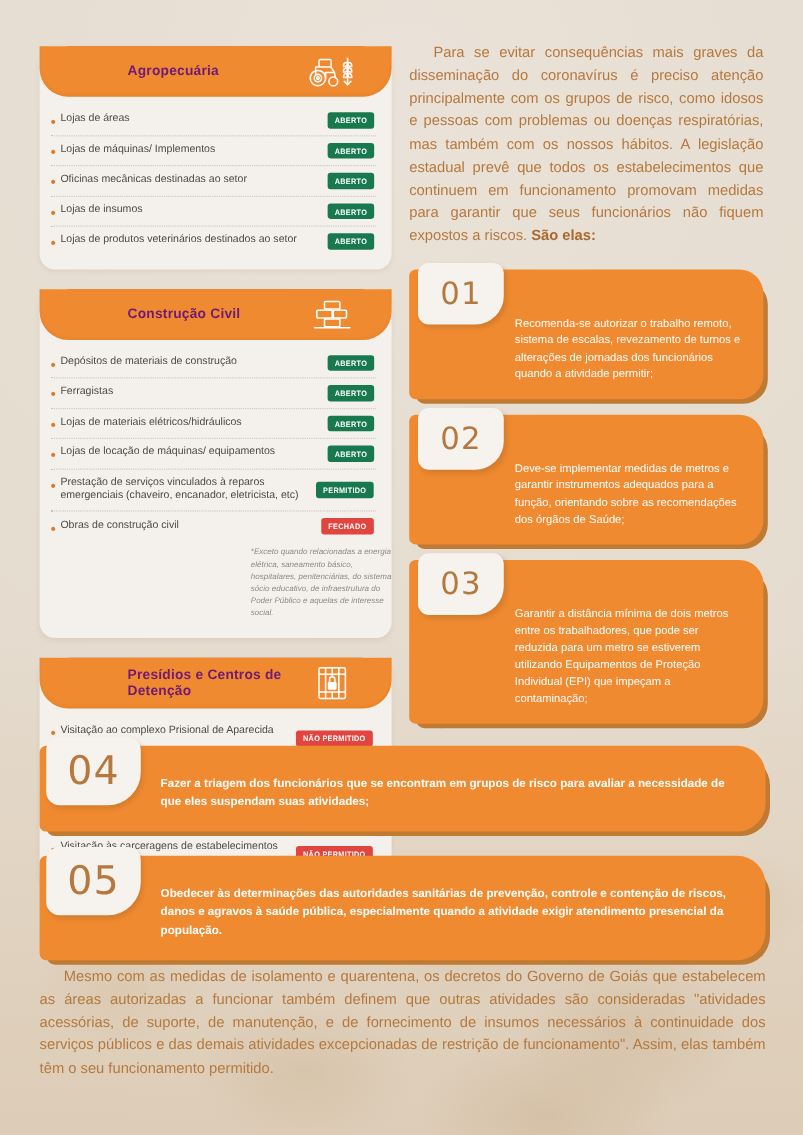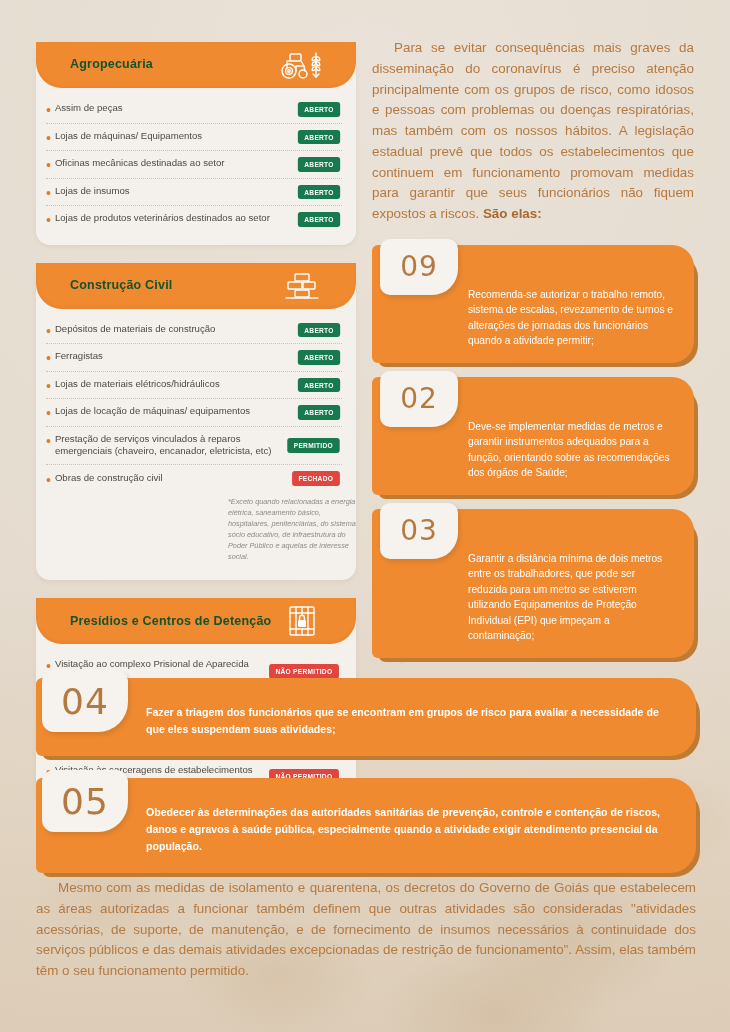--- a/index.html
+++ b/index.html
@@ -94,25 +94,25 @@
   }
   .head-tab::after {
     content: "";
     position: absolute;
     left: 0; right: 0; top: 0; height: 46px;
     border-radius: 0 0 26px 26px;
     box-shadow: inset 0 -2px 3px rgba(150,90,30,.10);
     pointer-events: none;
   }
   .head-title {
-    color: #14532d;
+    color: #701a75;
     font-size: 12.5px;
     font-weight: bold;
     line-height: 1.25;
-    padding-left: 34px;
+    padding-left: 80px;
     flex: 1;
     letter-spacing: .2px;
   }
   .head-icon {
     width: 56px;
     margin-right: 26px;
     display: flex;
     align-items: center;
     justify-content: center;
   }
@@ -293,28 +293,28 @@
               <path d="M38 17 C41 16.5 42 18 41.7 20.5 C39.4 20.8 38 19.6 38 17Z"></path>
               <path d="M35 24 L38 27 L41 24"></path>
             </svg>
           </div>
         </div>
       </div>
       <div class="rows">
         <div class="row">
           <div class="row-label">
               <span class="bullet">•</span>
-              <span>Assim de peças</span>
-            </div>
-          <span class="badge green">ABERTO</span>
-        </div>
-        <div class="row">
-          <div class="row-label">
-              <span class="bullet">•</span>
-              <span>Lojas de máquinas/ Equipamentos</span>
+              <span>Lojas de áreas</span>
+            </div>
+          <span class="badge green">ABERTO</span>
+        </div>
+        <div class="row">
+          <div class="row-label">
+              <span class="bullet">•</span>
+              <span>Lojas de máquinas/ Implementos</span>
             </div>
           <span class="badge green">ABERTO</span>
         </div>
         <div class="row">
           <div class="row-label">
               <span class="bullet">•</span>
               <span>Oficinas mecânicas destinadas ao setor</span>
             </div>
           <span class="badge green">ABERTO</span>
         </div>
@@ -451,21 +451,21 @@
     <p class="intro"><span>Para se evitar consequências mais graves da disseminação do coronavírus é preciso atenção principalmente com os grupos de risco, como idosos e pessoas com problemas ou doenças respiratórias, mas também com os nossos hábitos. A legislação estadual prevê que todos os estabelecimentos que continuem em funcionamento promovam medidas para garantir que seus funcionários não fiquem expostos a riscos. </span><b>São elas:</b></p>
 
     <div style="height:20px"></div>
 
     <div class="measure">
       <div class="measure-shadow"></div>
       <div class="measure-body">
         <div class="measure-text">Recomenda-se autorizar o trabalho remoto, sistema de escalas, revezamento de turnos e alterações de jornadas dos funcionários quando a atividade permitir;</div>
       </div>
       <div class="num-tab">
-          <span>09</span>
+          <span>01</span>
         </div>
     </div>
 
     <div class="measure">
       <div class="measure-shadow"></div>
       <div class="measure-body">
         <div class="measure-text">Deve-se implementar medidas de metros e garantir instrumentos adequados para a função, orientando sobre as recomendações dos órgãos de Saúde;</div>
       </div>
       <div class="num-tab">
           <span>02</span>

